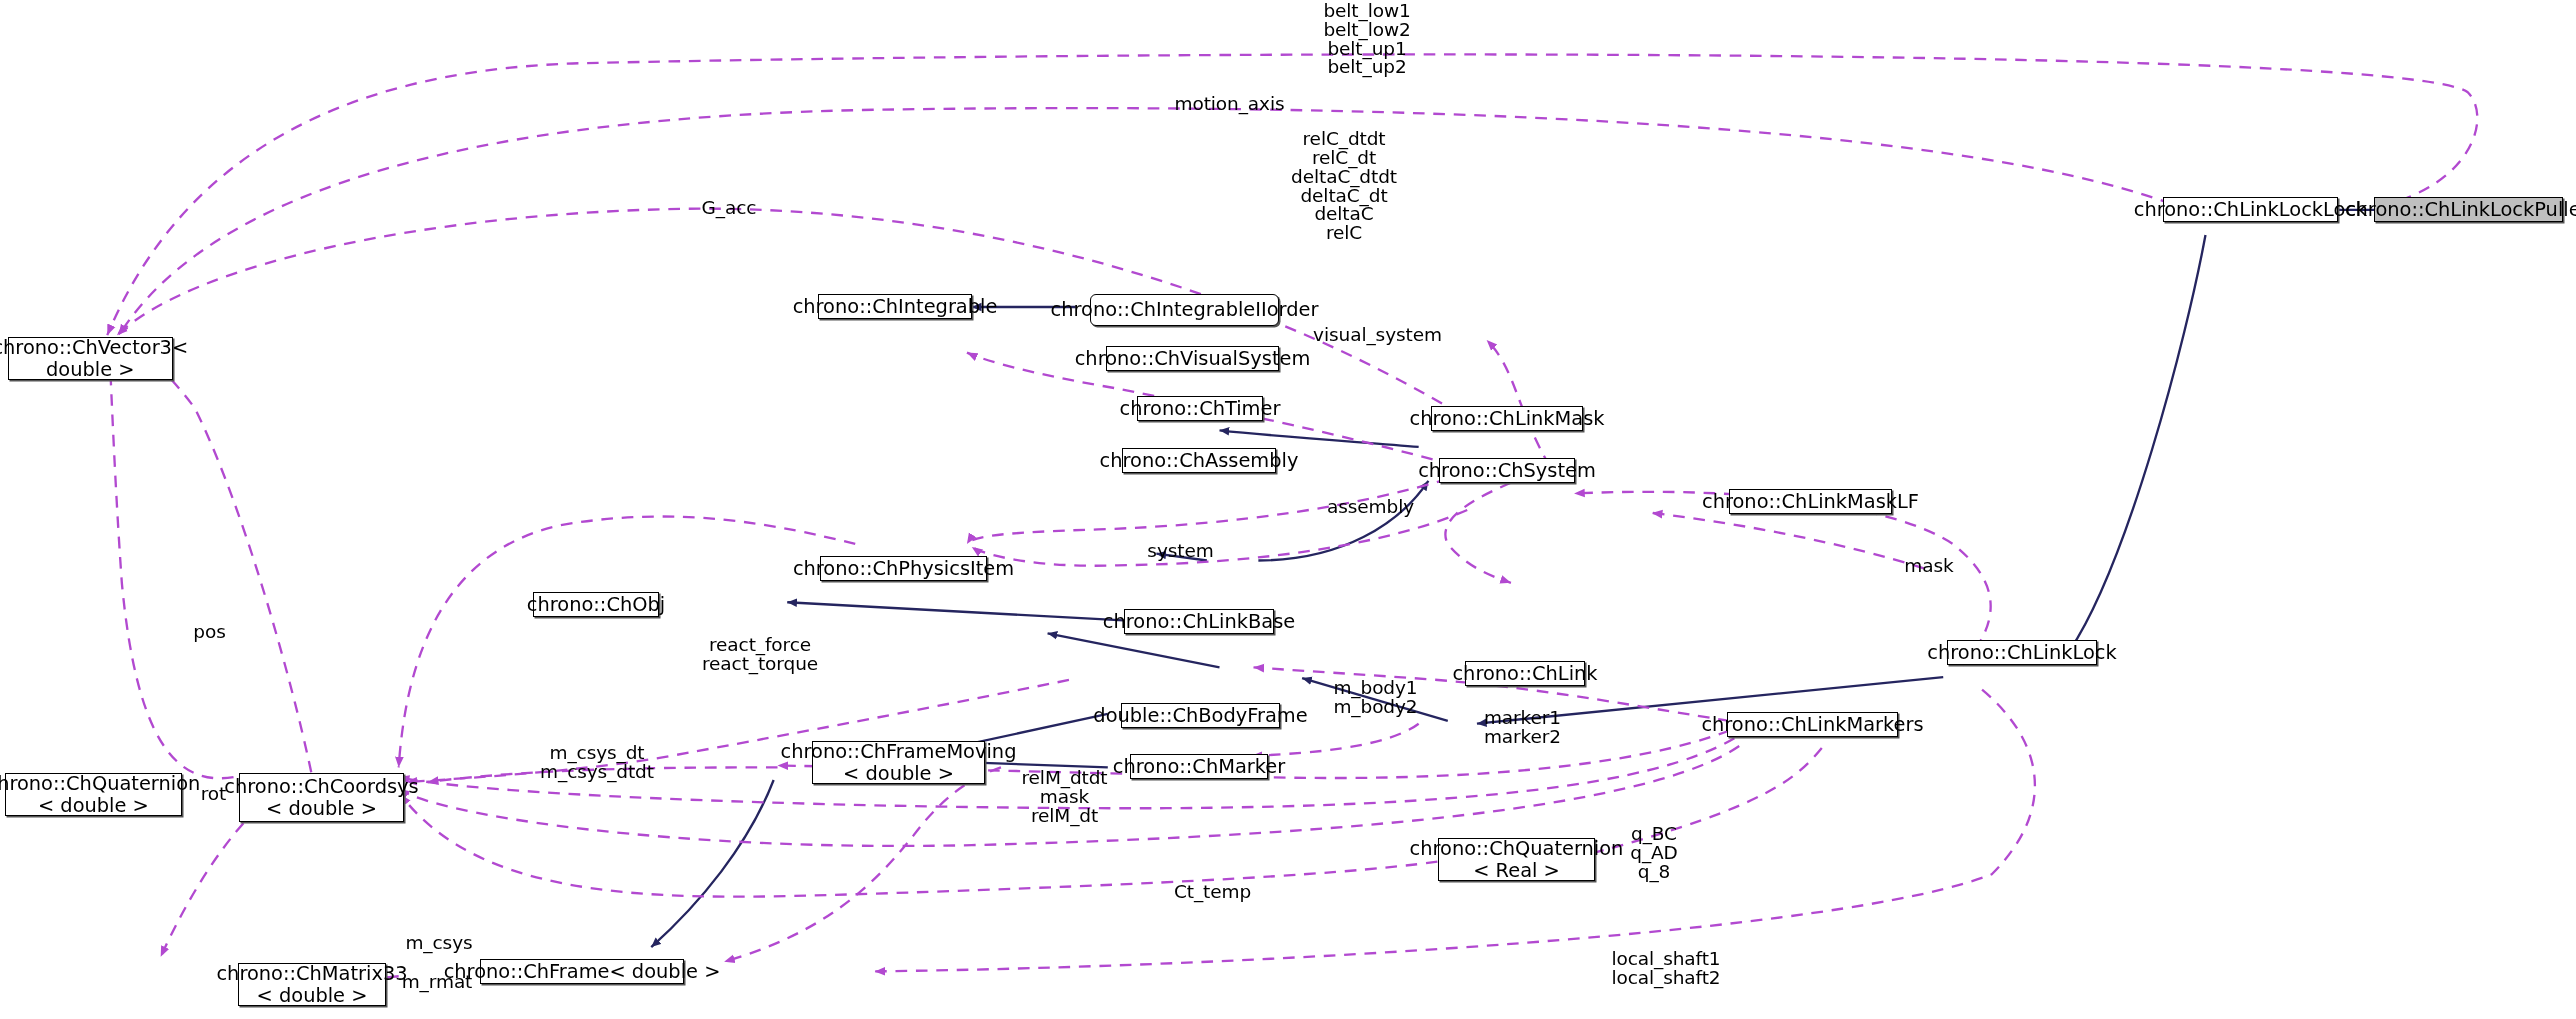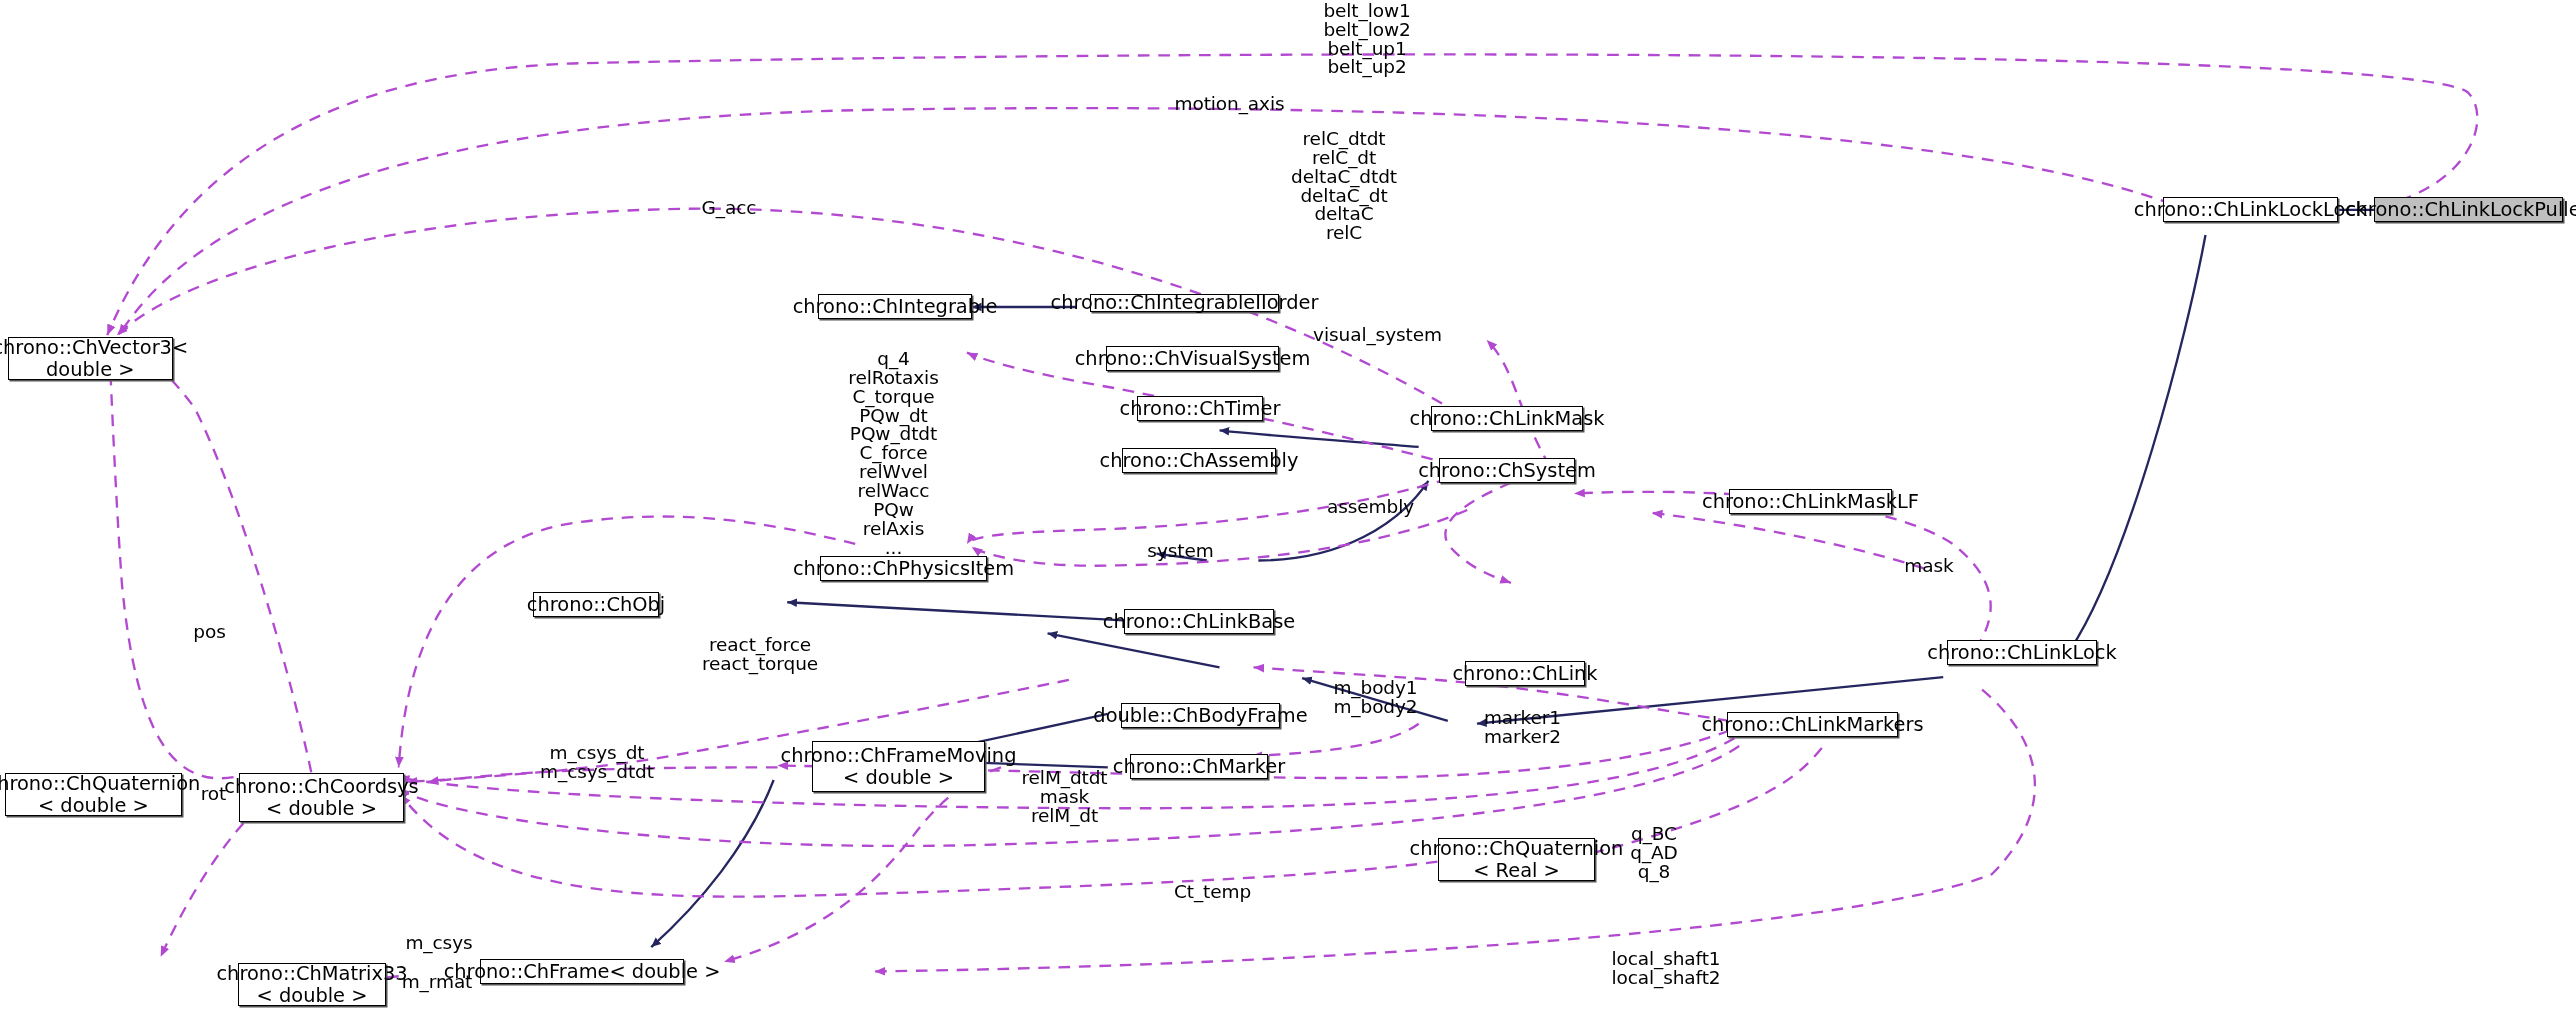--- a/index.html
+++ b/index.html
@@ -116,21 +116,21 @@
       <path d="M1100,700 C1000,720 900,740 680,780 C600,793 500,800 418,805"></path>
       <path d="M880,560 C800,540 700,520 580,540 C480,560 420,640 410,790"></path>
     </g>
   </svg>
 
   <div class="node" style="left:7.8px; top:337px; width:165px; height:43px;">chrono::ChVector3&lt;
 double &gt;</div>
 
   <div class="node" style="left:818px; top:294px; width:154px; height:25px;">chrono::ChIntegrable</div>
 
-  <div class="node" style="left:1090px; top:294px; width:189px; height:18px;">chrono::ChIntegrableIIorder</div>
+  <div class="node" style="left:1090px; top:294px; width:189px; height:32px;border-radius:6px;">chrono::ChIntegrableIIorder</div>
 
   <div class="node" style="left:1106px; top:346px; width:173px; height:25px;">chrono::ChVisualSystem</div>
 
   <div class="node" style="left:1137px; top:396px; width:126px; height:25px;">chrono::ChTimer</div>
 
   <div class="node" style="left:1122px; top:448px; width:154px; height:25px;">chrono::ChAssembly</div>
 
   <div class="node" style="left:1431px; top:406px; width:152px; height:25px;">chrono::ChLinkMask</div>
 
   <div class="node" style="left:1439px; top:458px; width:136px; height:25px;">chrono::ChSystem</div>
@@ -150,21 +150,21 @@
   <div class="node" style="left:1465px; top:661px; width:120px; height:25px;">chrono::ChLink</div>
 
   <div class="node" style="left:1727px; top:712px; width:171px; height:25px;">chrono::ChLinkMarkers</div>
 
   <div class="node" style="left:1947px; top:640px; width:150px; height:25px;">chrono::ChLinkLock</div>
 
   <div class="node" style="left:1121px; top:703px; width:159px; height:25px;">double::ChBodyFrame</div>
 
   <div class="node" style="left:1130px; top:754px; width:138px; height:25px;">chrono::ChMarker</div>
 
-  <div class="node" style="left:812px; top:741px; width:173px; height:51px;">chrono::ChFrameMoving
+  <div class="node" style="left:812px; top:741px; width:173px; height:43px;">chrono::ChFrameMoving
 &lt; double &gt;</div>
 
   <div class="node" style="left:4.9px; top:773px; width:177px; height:43px;">chrono::ChQuaternion
 &lt; double &gt;</div>
 
   <div class="node" style="left:239px; top:773px; width:165px; height:49px;">chrono::ChCoordsys
 &lt; double &gt;</div>
 
   <div class="node" style="left:1438px; top:838px; width:157px; height:43px;">chrono::ChQuaternion
 &lt; Real &gt;</div>
@@ -185,31 +185,20 @@
 relC_dt
 deltaC_dtdt
 deltaC_dt
 deltaC
 relC</div>
 
   <div class="edge-label" style="left:690px; top:199px; width:78px;">G_acc</div>
 
   <div class="edge-label" style="left:1300px; top:326px; width:155px;">visual_system</div>
 
-  <div class="edge-label" style="left:816px; top:350px; width:155px;">q_4
-relRotaxis
-C_torque
-PQw_dt
-PQw_dtdt
-C_force
-relWvel
-relWacc
-PQw
-relAxis
-...</div>
 
 
   <div class="edge-label" style="left:1322px; top:498px; width:97px;">assembly</div>
 
   <div class="edge-label" style="left:1137px; top:542px; width:87px;">system</div>
 
   <div class="edge-label" style="left:1895px; top:557px; width:68px;">mask</div>
 
   <div class="edge-label" style="left:185px; top:623px; width:49px;">pos</div>
 

